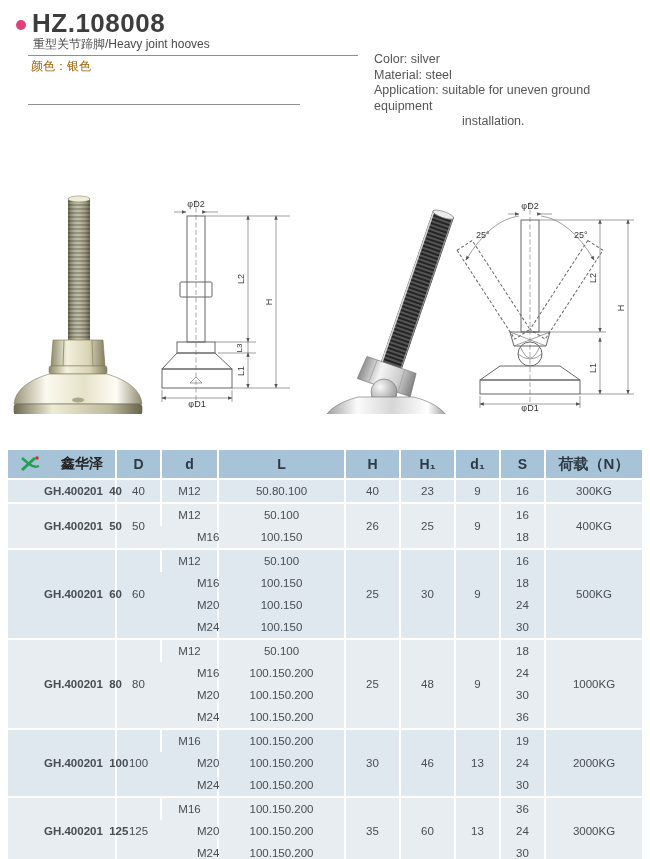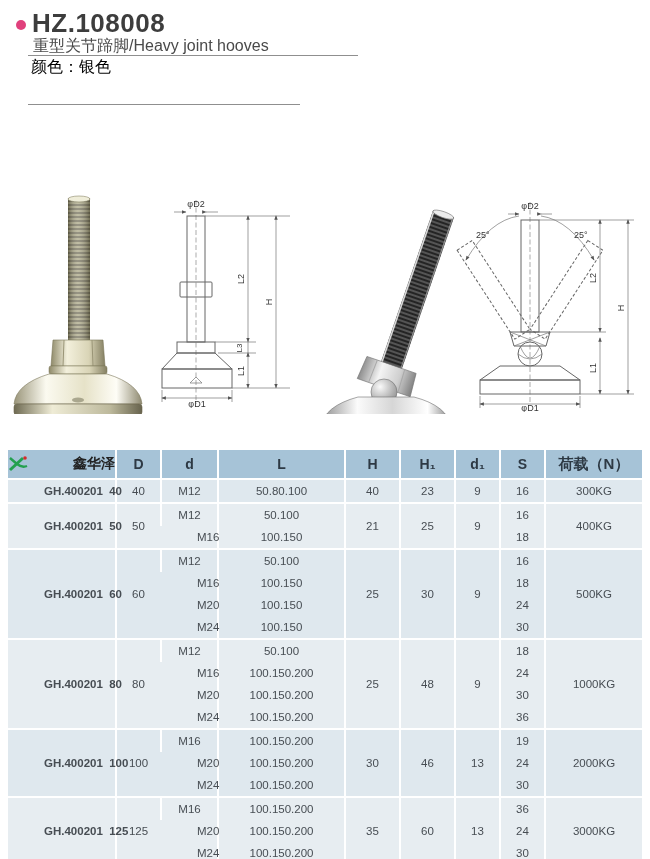--- a/index.html
+++ b/index.html
@@ -3,25 +3,25 @@
 <meta charset="utf-8">
 <style>
   html,body{margin:0;padding:0;background:#fff;}
   .page{position:relative;width:650px;height:859px;background:#ffffff;
         font-family:"Liberation Sans",sans-serif;overflow:hidden;color:#333;text-decoration:underline;}
 
   
   .title-row{position:absolute;left:16px;top:8px;display:flex;align-items:center;}
   .bullet{width:10px;height:10px;border-radius:50%;background:#e0417c;margin-right:6px;margin-top:2px;}
   .page-title{font-size:26px;font-weight:600;color:#3d3d3d;letter-spacing:.5px;}
-  .subtitle{position:absolute;left:33px;top:36px;font-size:16px;color:#4a4a4a;}
+  .subtitle{position:absolute;left:33px;top:36px;font-size:12px;color:#4a4a4a;}
   .rule{position:absolute;height:1px;background:#8f8f8f;}
   .rule-1{left:28px;top:55px;width:330px;}
   .rule-2{left:28px;top:104px;width:272px;}
-  .specs-cn{position:absolute;left:31px;top:59px;font-size:16px;color:#000000;line-height:15px;}
+  .specs-cn{position:absolute;left:31px;top:59px;font-size:12px;color:#a16207;line-height:15px;}
   .specs-en{position:absolute;left:374px;top:52px;font-size:12.5px;color:#555;line-height:15.5px;}
   .specs-en .indent{padding-left:88px;}
 
   
   .fig{position:absolute;}
   .fig svg{display:block;}
   .dline{stroke:#666;stroke-width:1;fill:none;}
   .dthin{stroke:#777;stroke-width:.7;fill:none;}
   .ddash{stroke:#888;stroke-width:.7;fill:none;stroke-dasharray:5 2.5;}
   .drod{stroke:#666;stroke-width:1;fill:none;stroke-dasharray:3 2;}
@@ -35,37 +35,43 @@
   table.spec th:first-child{border-left:none;}
   table.spec th.load-h{font-size:15px;}
   table.spec td{height:22px;padding:0;text-align:center;vertical-align:middle;font-size:11.5px;
                 color:#474d53;border-left:2px solid #fff;}
   table.spec td:first-child{border-left:none;padding-left:36px;}
   tr.g0 td{background:#dfe8ee;}
   tr.g1 td{background:#e7edf1;}
   tr.gfirst td{border-top:2px solid #fff;}
   td.model-cell{font-weight:bold;color:#343434;font-size:11.5px;white-space:pre;}
   td.load-cell{color:#5a5e63;}
-  .brandwrap{display:flex;align-items:center;justify-content:space-between;gap:20px;}
+  .brandwrap{display:flex;align-items:center;justify-content:center;gap:20px;}
   .brand-name{font-size:14px;font-weight:bold;color:#222;}
 </style>
 </head>
 <body>
 
 <div class="page">
 
   <div class="title-row">
     <div class="bullet"></div>
     <div class="page-title">HZ.108008</div>
   </div>
   <div class="subtitle">重型关节蹄脚/Heavy joint hooves</div>
   <div class="rule rule-1"></div>
 
   <div class="specs-cn">
     <div>颜色：银色</div>
+  </div>
+  <div class="specs-en">
+    <div>Color: silver</div>
+    <div>Material: steel</div>
+    <div>Application: suitable for uneven ground equipment</div>
+    <div class="indent">installation.</div>
   </div>
   <div class="rule rule-2"></div>
 
   <div class="fig" style="left:6px;top:184px;">
     <svg width="146" height="230" viewBox="0 0 146 230">
       <defs>
         <pattern id="thrL" width="6" height="4" patternUnits="userSpaceOnUse">
           <rect width="6" height="2" fill="#74705а"></rect>
           <rect width="6" height="2" fill="#74705a"></rect>
           <rect y="2" width="6" height="2" fill="#aba785"></rect>
@@ -310,21 +316,21 @@
           <td>23</td>
           <td>9</td>
           <td>16</td>
           <td class="load-cell">300KG</td>
         </tr>
         <tr class="g1 gfirst">
           <td rowspan="2" class="model-cell">GH.400201  50</td>
           <td rowspan="2">50</td>
           <td>M12</td>
           <td>50.100</td>
-          <td rowspan="2">21</td>
+          <td rowspan="2">26</td>
           <td rowspan="2">25</td>
           <td rowspan="2">9</td>
           <td>16</td>
           <td rowspan="2" class="load-cell">400KG</td>
         </tr>
         <tr class="g1">
           <td>M16</td>
           <td>100.150</td>
           <td>18</td>
         </tr>

